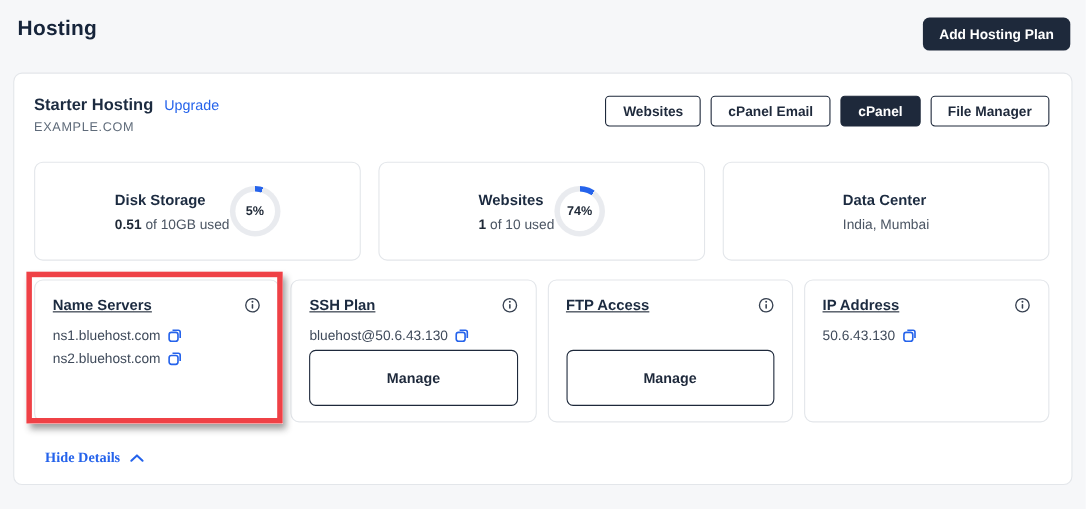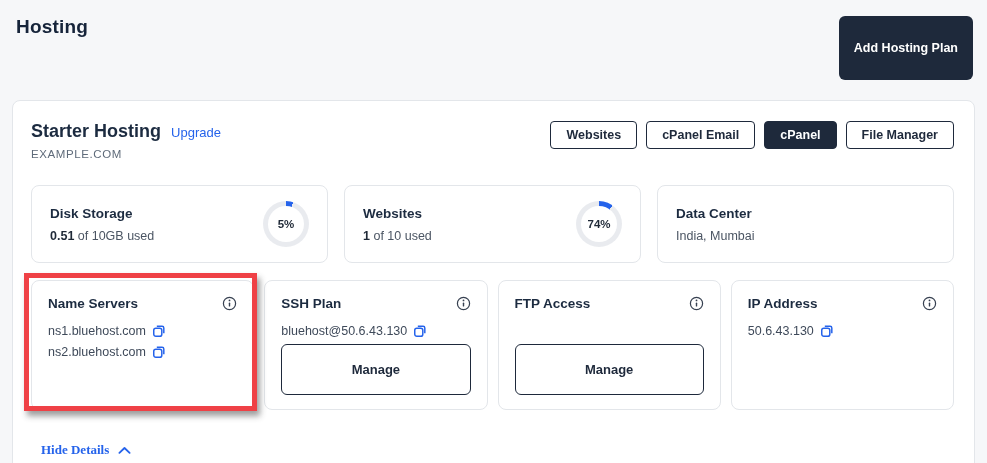--- a/index.html
+++ b/index.html
@@ -9,45 +9,45 @@
     font-family: "Liberation Sans", sans-serif;
     padding: 14px 12px;
     color: #1f2937;
   }
   
   .topbar { display:flex; justify-content:space-between; align-items:flex-start; padding:2px 2px 0 4px; }
   .page-title { font-size:19px; font-weight:bold; color:#16243a; letter-spacing:.2px; }
   .btn-dark {
     background:#1e293b; color:#fff; border:none; border-radius:6px;
     font-family:inherit; font-size:12.5px; font-weight:bold;
-    padding:25px 15px; cursor:pointer;
+    padding:8px 15px; cursor:pointer;
   }
   
   .container {
     margin-top:20px; background:#fff; border:1px solid #e3e6ea; border-radius:8px;
     padding:20px 20px 16px 18px; height:375px; display:flex; flex-direction:column;
   }
   
   .plan-header { display:flex; justify-content:space-between; align-items:flex-start; }
   .plan-name-row { display:flex; align-items:baseline; gap:10px; }
-  .plan-name { font-size:18px; font-weight:bold; color:#1c2b40; }
+  .plan-name { font-size:15px; font-weight:bold; color:#1c2b40; }
   .upgrade-link { font-size:13px; color:#2563eb; text-decoration:none; cursor:pointer; }
   .plan-domain { margin-top:6px; font-size:11.5px; color:#5f6b7a; letter-spacing:.6px; }
   .tab-row { display:flex; gap:9px; }
   .tab-btn {
     background:#fff; border:1.5px solid #1e293b; border-radius:4px; color:#1e293b;
     font-family:inherit; font-size:12.5px; font-weight:bold; padding:6px 15px; cursor:pointer;
     white-space:nowrap;
   }
   .tab-btn.active { background:#1e293b; color:#fff; }
   
   .stats-row { display:flex; gap:16px; margin-top:25px; }
   .stat-card {
     flex:1; border:1px solid #e3e6ea; border-radius:8px; background:#fff;
-    padding:14px 18px; height:78px; display:flex; justify-content:space-between; align-items:center;
+    padding:14px 18px; height:90px; display:flex; justify-content:center; align-items:center;
   }
   .stat-title { font-size:13.5px; font-weight:bold; color:#1c2b40; }
   .stat-sub { margin-top:8px; font-size:12.5px; color:#4b5563; }
   .stat-sub b { color:#1f2937; }
   .donut { position:relative; width:46px; height:46px; border-radius:50%; flex:0 0 auto; }
   .donut::after { content:""; position:absolute; inset:5px; background:#fff; border-radius:50%; }
   .donut span {
     position:absolute; inset:0; display:flex; align-items:center; justify-content:center;
     font-size:11.5px; font-weight:bold; color:#1f2937; z-index:1;
   }
@@ -55,21 +55,21 @@
   .details-row { display:flex; gap:10px; margin-top:17px; }
   .detail-card {
     flex:1; border:1px solid #e3e6ea; border-radius:8px; background:#fff;
     padding:15px 16px 14px; height:130px; display:flex; flex-direction:column; position:relative;
   }
   .detail-card.highlighted::before {
     content:""; position:absolute; inset:-8px -4px -2px -8px;
     border:5px solid #ef4146; box-shadow:3px 5px 6px rgba(40,40,40,.45);
     pointer-events:none; z-index:2;
   }
-  .detail-head { display:flex; justify-content:space-between; align-items:center; }
+  .detail-head { display:flex; justify-content:space-between; align-items:center;text-decoration:underline; }
   .detail-title { font-size:13.5px; font-weight:bold; color:#1c2b40; }
   .detail-items { margin-top:13px; display:flex; flex-direction:column; gap:7px; }
   .detail-item { display:flex; align-items:center; gap:6px; font-size:12.5px; color:#3f4a5a; }
   .copy-icon { cursor:pointer; display:inline-flex; }
   .info-icon { cursor:pointer; display:inline-flex; }
   .manage-btn {
     margin-top:auto; width:100%; background:#fff; border:1.5px solid #1e293b; border-radius:6px;
     color:#1e293b; font-family:inherit; font-size:13px; font-weight:bold; padding:17px 0; cursor:pointer;
   }
   

